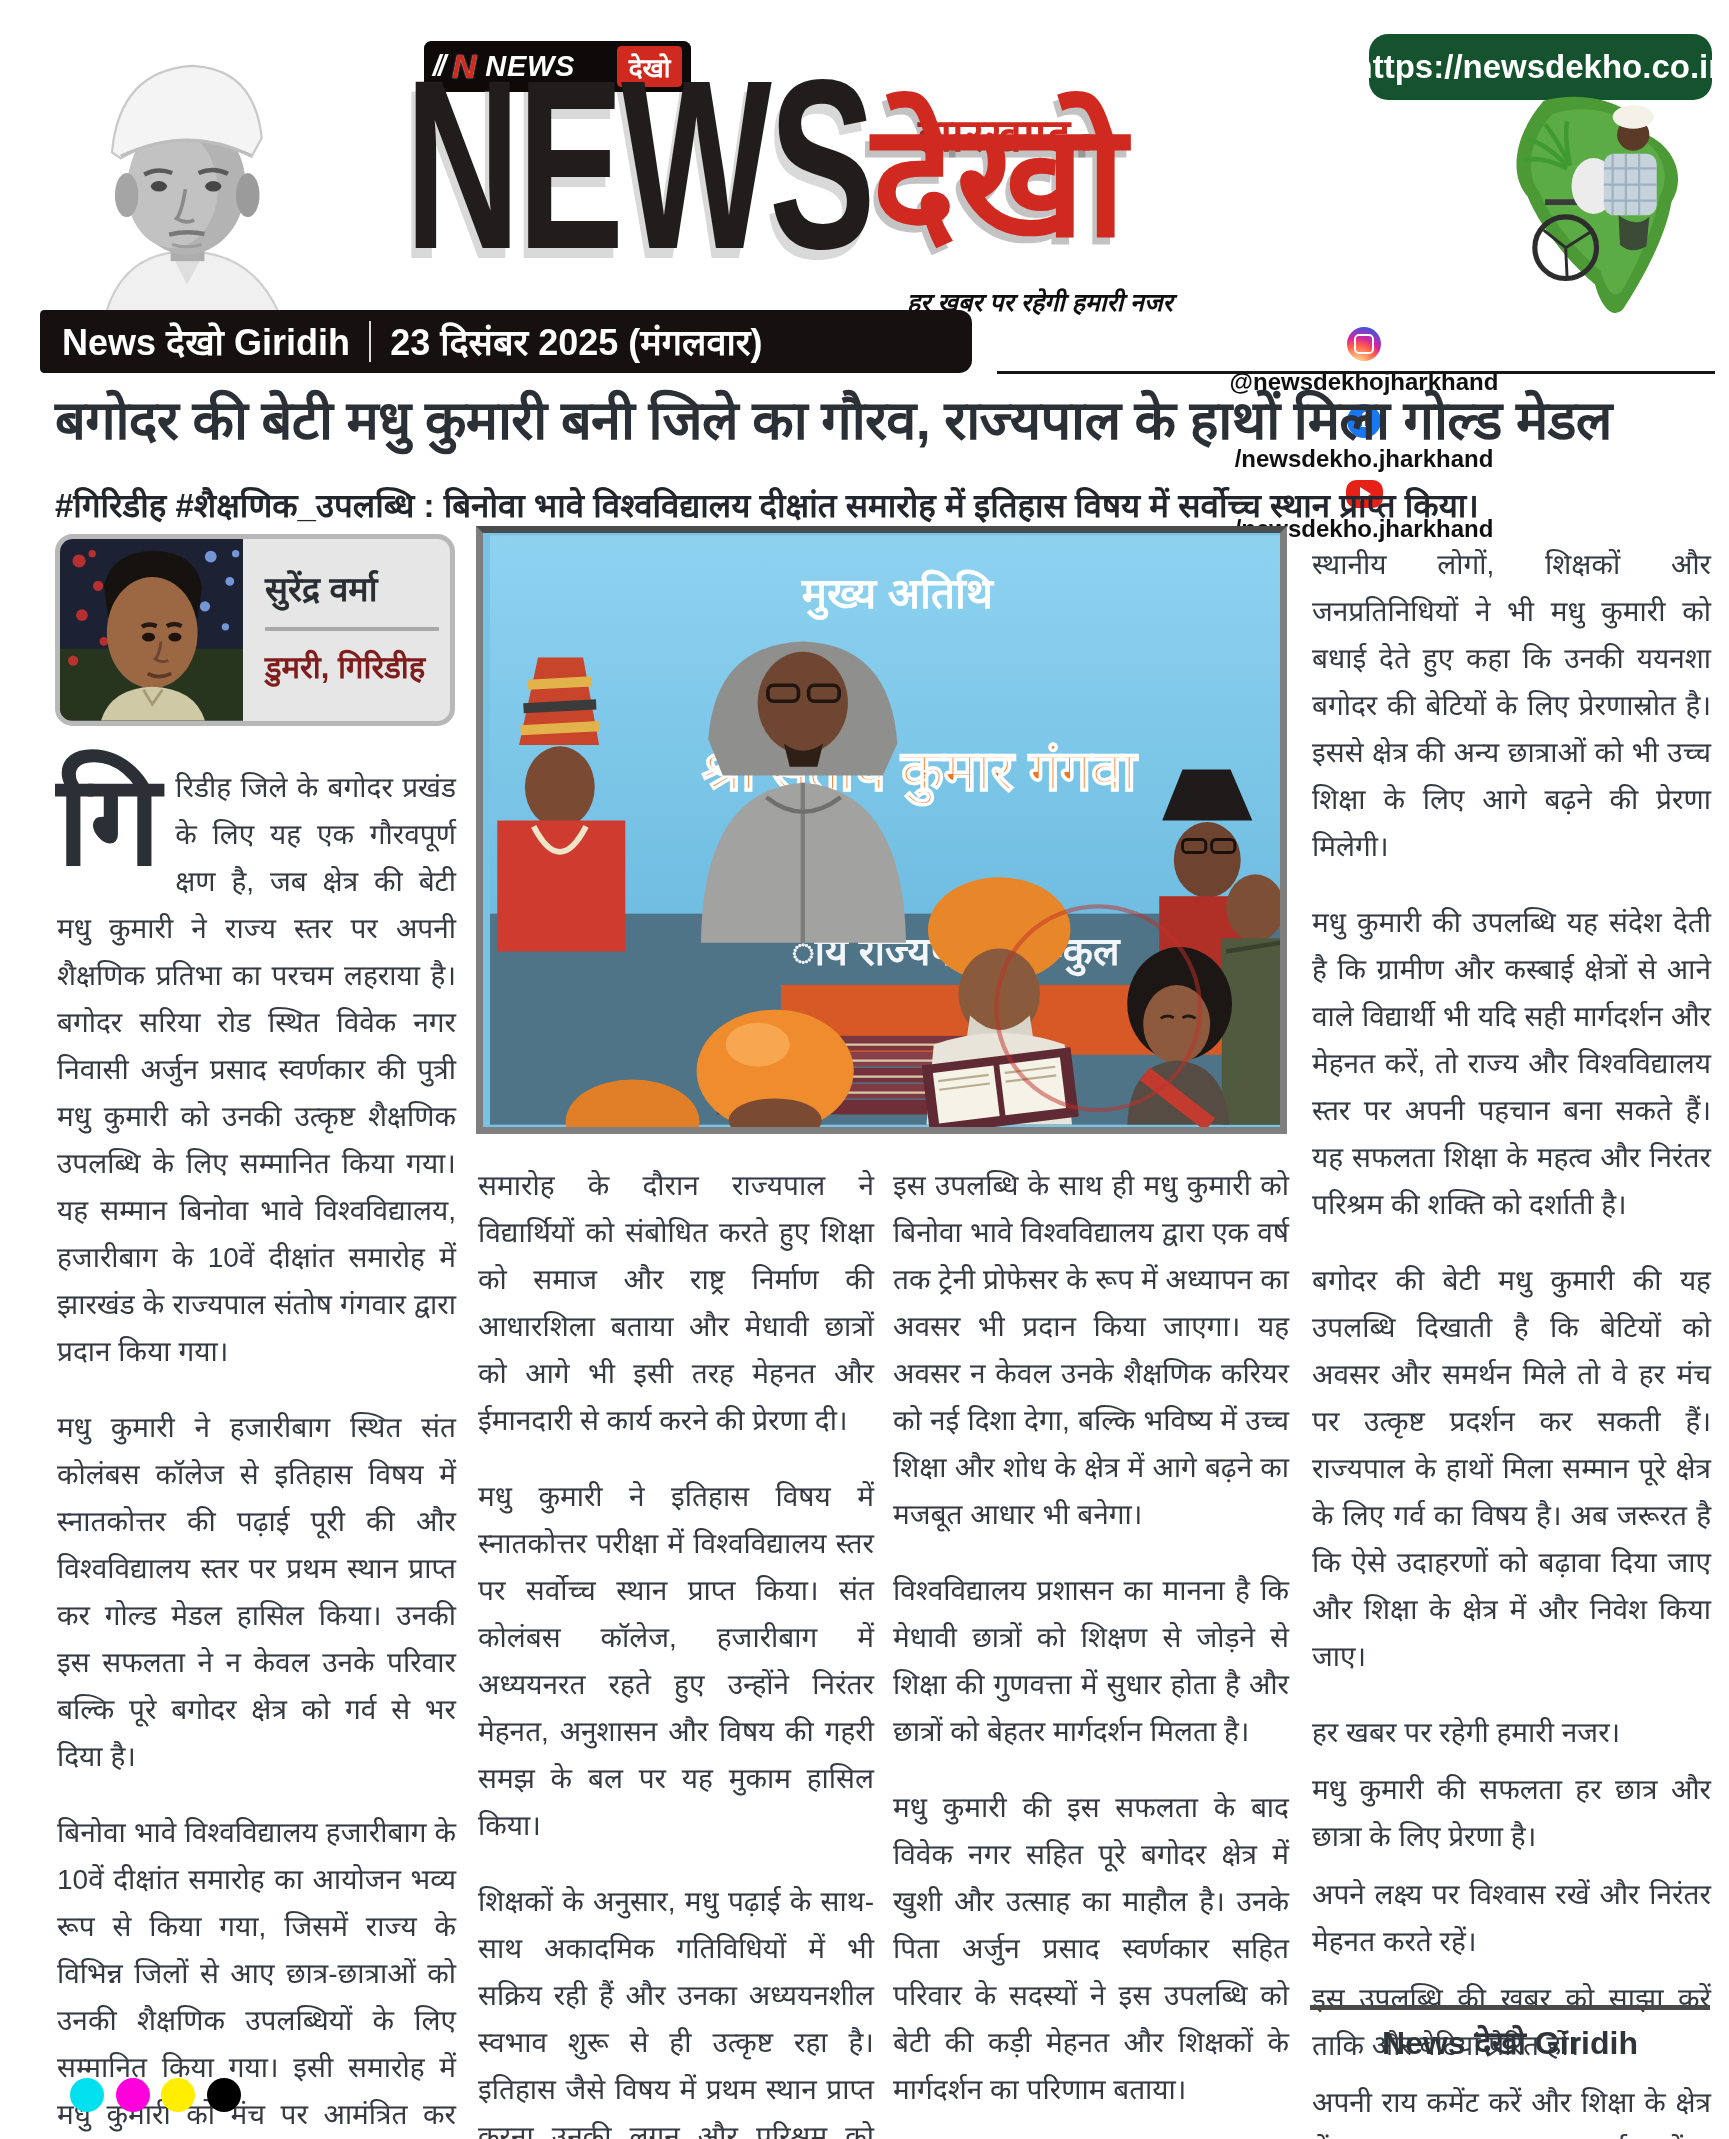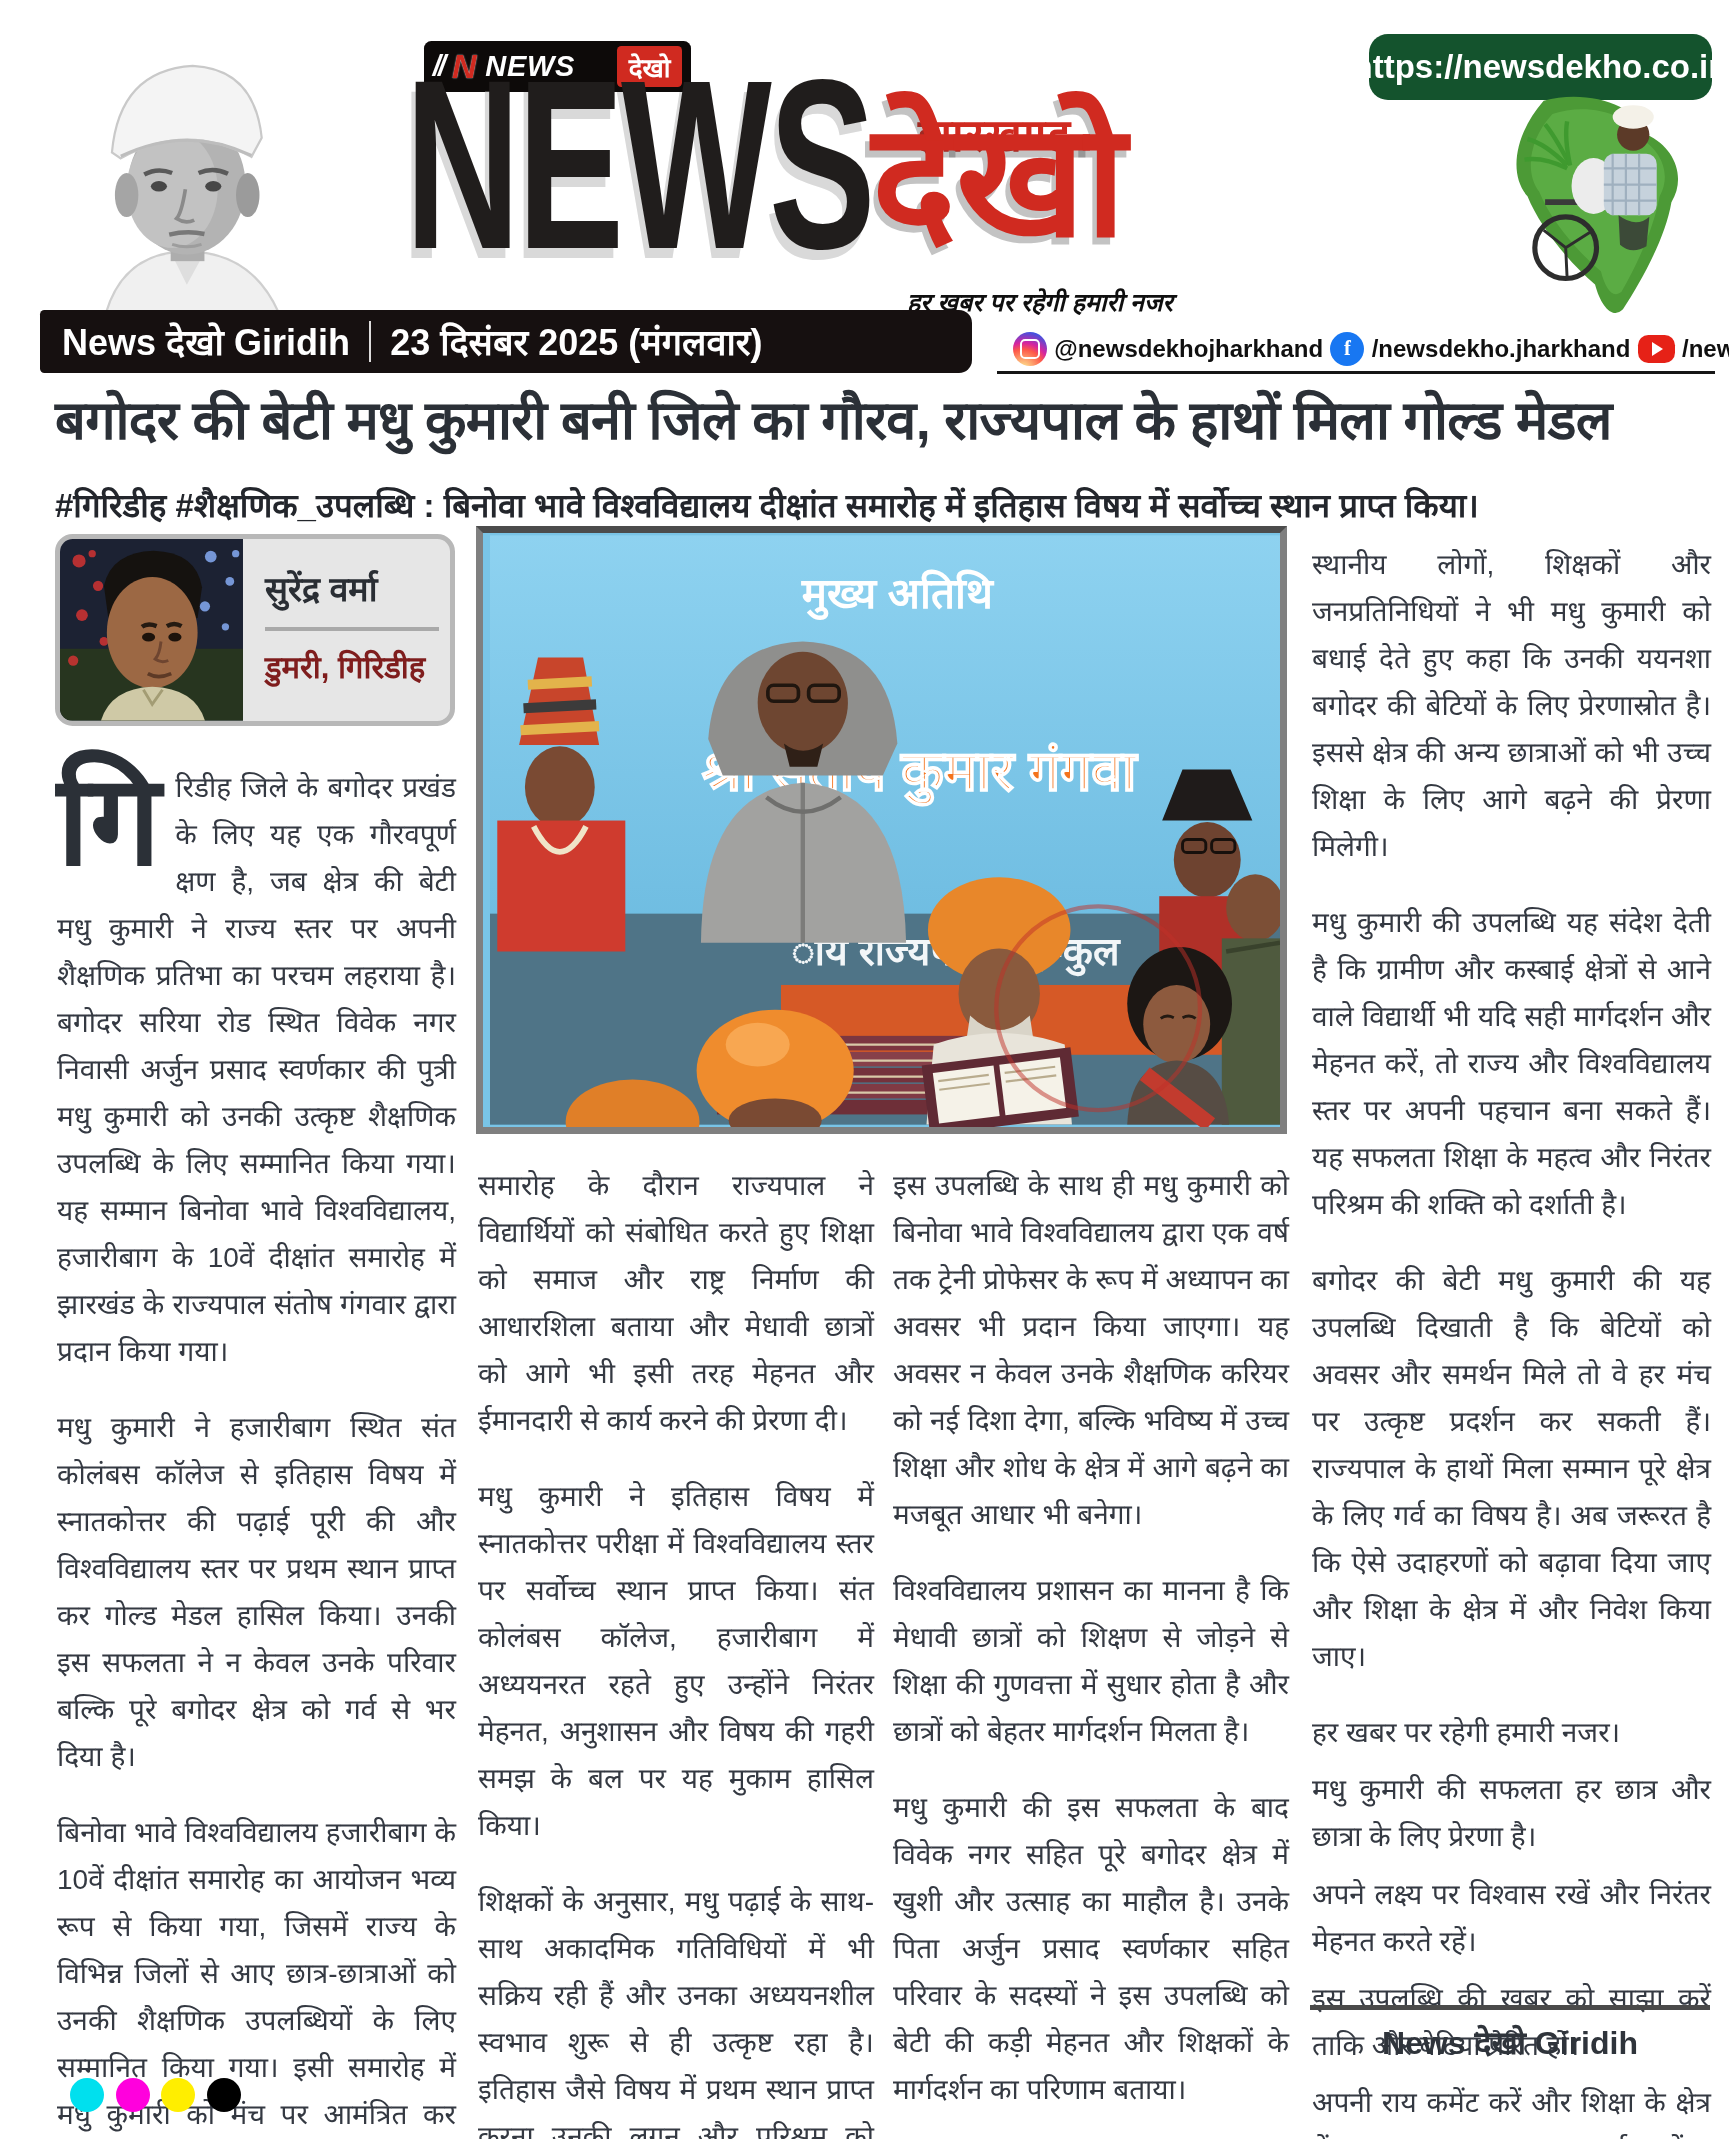--- a/index.html
+++ b/index.html
@@ -25,21 +25,21 @@
   .url-pill{position:absolute;left:1369px;top:34px;width:343px;height:66px;background:#14532d;border-radius:19px;
             display:flex;align-items:center;justify-content:center;color:#ffffff;font-size:33px;font-weight:800;}
   .farmer{position:absolute;left:1457px;top:92px;width:246px;height:226px;}
 
   
   .date-bar{position:absolute;left:40px;top:310px;width:932px;height:63px;background:#161010;
             border-radius:4.4px 13px 13px 4.4px;display:flex;align-items:center;padding-left:22px;box-sizing:border-box;
             color:#ffffff;font-size:36px;font-weight:700;}
   .date-bar .sep{display:inline-block;width:2.2px;height:41px;background:#ffffff;opacity:.85;margin:0 19px;}
   .social{position:absolute;left:1013px;top:327px;width:702px;height:43px;display:flex;align-items:center;
-          gap:7.3px;font-size:24px;font-weight:800;color:#101010;white-space:nowrap;}
+          gap:7.3px;font-size:24px;font-weight:800;color:#101010;white-space:nowrap;flex-direction:column;}
   .s-icon{width:34px;height:34px;border-radius:50%;display:flex;align-items:center;justify-content:center;
           color:#fff;font-weight:800;font-size:20.5px;flex:0 0 auto;}
   .s-icon.ig{background:radial-gradient(circle at 30% 110%,#fdf497 0%,#fd5949 45%,#d6249f 60%,#285AEB 90%);}
   .s-icon.ig .lens{width:16px;height:16px;border:2.9px solid #fff;border-radius:5.1px;}
   .s-icon.fb{background:#1877f2;font-family:"Liberation Serif","DejaVu Serif",serif;}
   .s-icon.yt{background:#e62117;border-radius:10.3px;width:37px;height:28px;}
   .s-icon.yt .tri{width:0;height:0;border-left:11.7px solid #fff;border-top:7.3px solid transparent;border-bottom:7.3px solid transparent;margin-left:2.9px;}
   .social-rule{position:absolute;left:997px;top:371px;width:718px;height:2.9px;background:#161616;}
 
   

